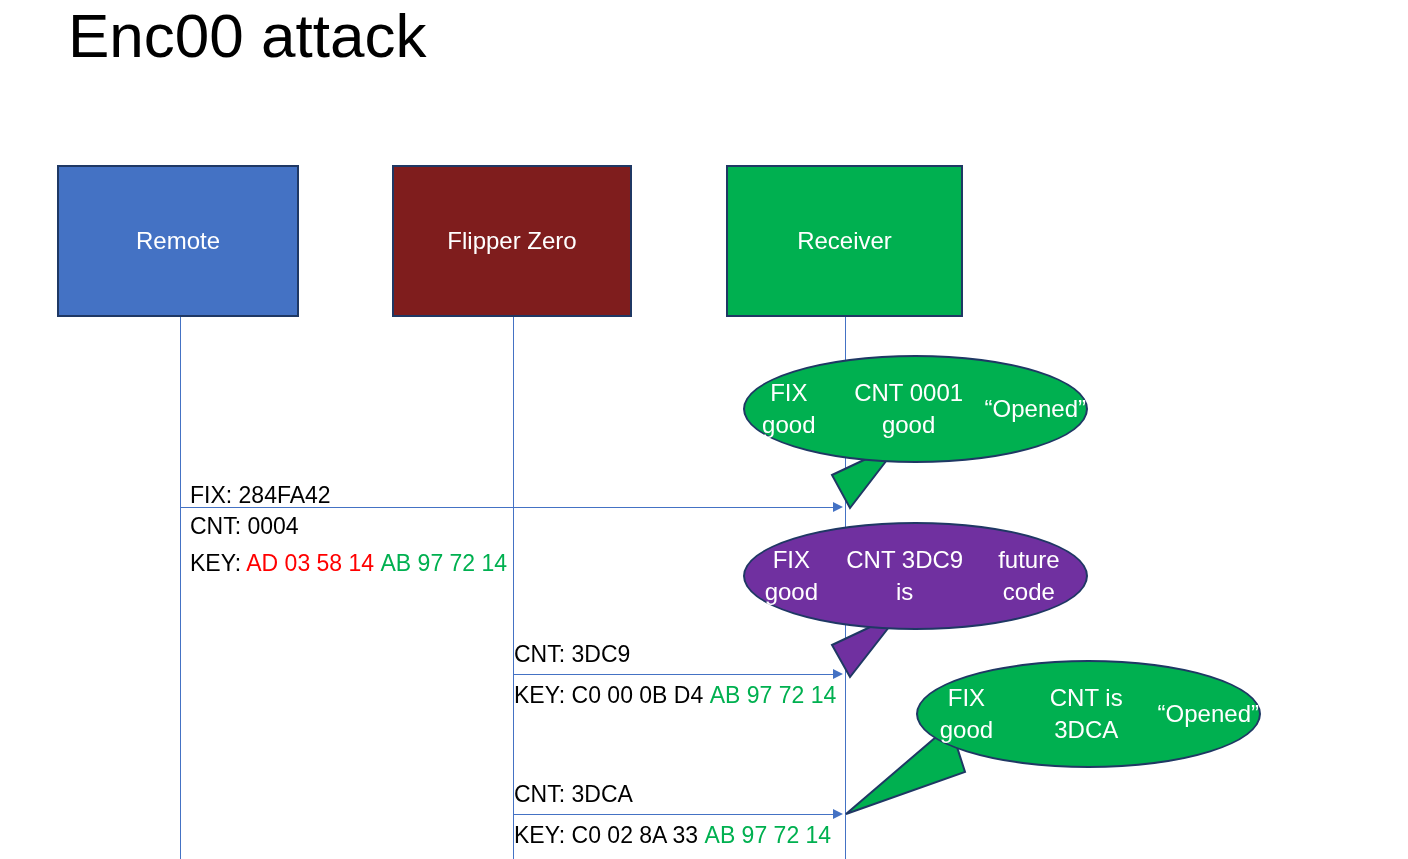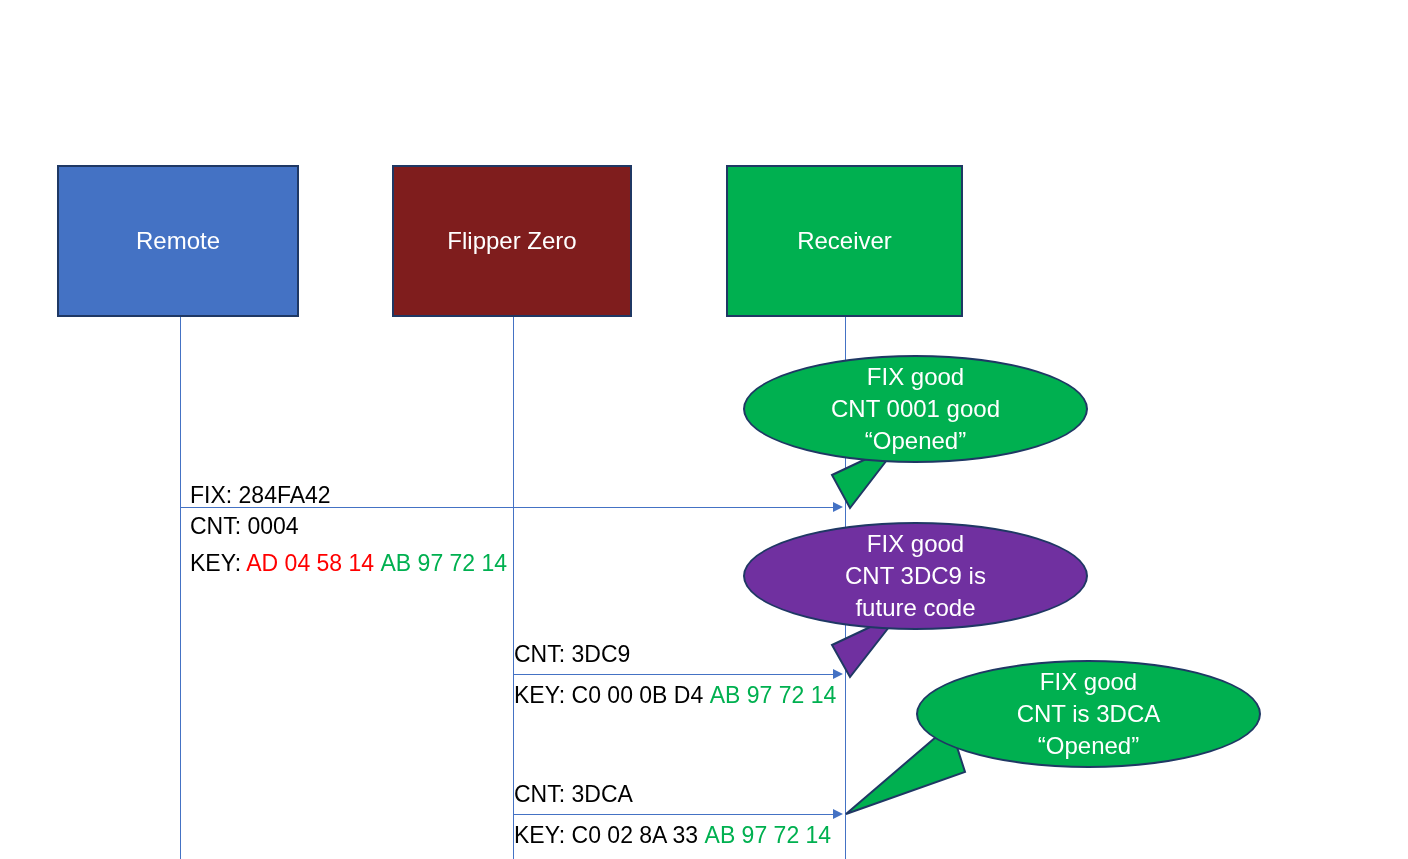--- a/index.html
+++ b/index.html
@@ -58,62 +58,63 @@
   }
   .k-red{color:#FF0000;}
   .k-green{color:#00B050;}
   .k-black{color:#000000;}
 
   .bubble{
     position:absolute;
     border:2px solid #1F3864;
     border-radius:50%;
     display:flex;
-    flex-direction:column;
+    flex-direction:row;
     align-items:center;
     justify-content:center;
     color:#ffffff;
     font-size:24px;
     line-height:1.33;
     text-align:center;
     box-sizing:border-box;
   }
   .bubble span{display:block;}
   .bubble-green{background:#00B050;}
   .bubble-purple{background:#7030A0;}
 
   .tail{position:absolute;}
   .tail svg{display:block;overflow:visible;}
 </style>
 </head>
 <body>
 
 <div id="stage">
 
+  <div class="title">Enc00 attack</div>
 
   <div class="lifeline ll-remote"></div>
   <div class="lifeline ll-flipper"></div>
   <div class="lifeline ll-receiver"></div>
 
   <div class="actor actor-remote">
     <span>Remote</span>
   </div>
   <div class="actor actor-flipper">
     <span>Flipper Zero</span>
   </div>
   <div class="actor actor-receiver">
     <span>Receiver</span>
   </div>
 
   <div class="msg-line" style="left:180px;top:507px;width:656px;"></div>
   <div class="arrow-head" style="left:833px;top:502px;"></div>
   <div class="msg-label" style="left:190px;top:481px;">FIX: 284FA42</div>
   <div class="msg-label" style="left:190px;top:512px;">CNT: 0004</div>
   <div class="msg-label" style="left:190px;top:549px;">
-    <span class="k-black">KEY: </span><span class="k-red">AD 04 58 14</span><span class="k-black">&nbsp;</span><span class="k-green">AB 97 72 14</span>
+    <span class="k-black">KEY: </span><span class="k-red">AD 03 58 14</span><span class="k-black">&nbsp;</span><span class="k-green">AB 97 72 14</span>
   </div>
 
   <div class="msg-line" style="left:513px;top:674px;width:323px;"></div>
   <div class="arrow-head" style="left:833px;top:669px;"></div>
   <div class="msg-label" style="left:514px;top:640px;">CNT: 3DC9</div>
   <div class="msg-label" style="left:514px;top:681px;">
     <span class="k-black">KEY: </span><span class="k-black">C0 00 0B D4</span><span class="k-black">&nbsp;</span><span class="k-green">AB 97 72 14</span>
   </div>
 
   <div class="msg-line" style="left:513px;top:814px;width:323px;"></div>

